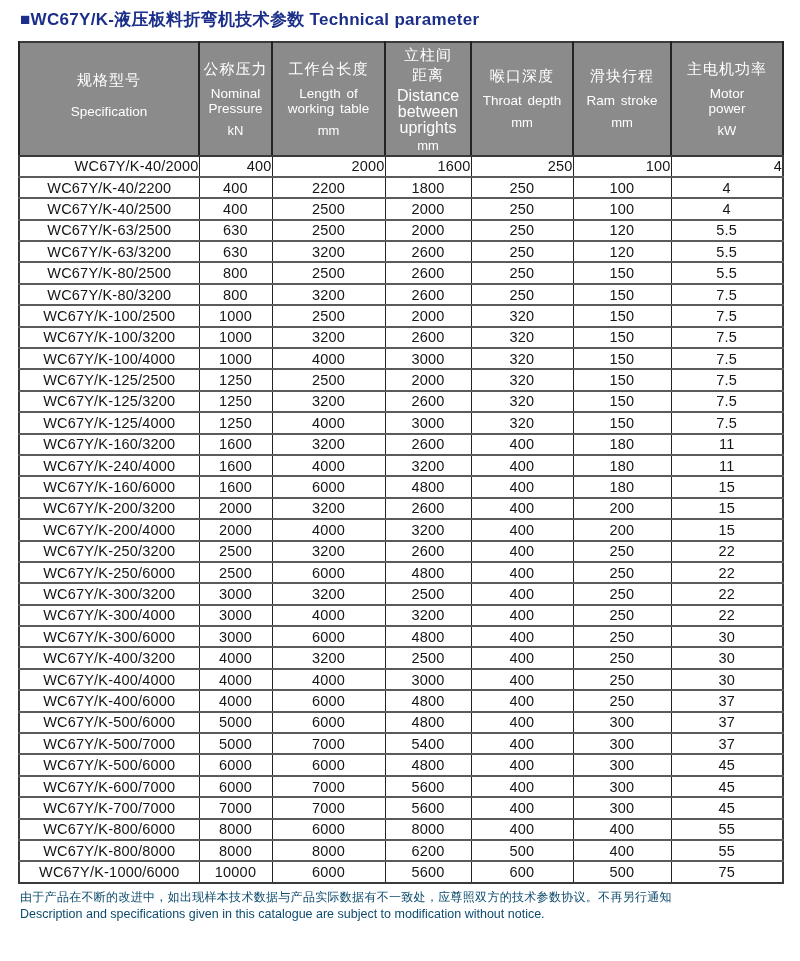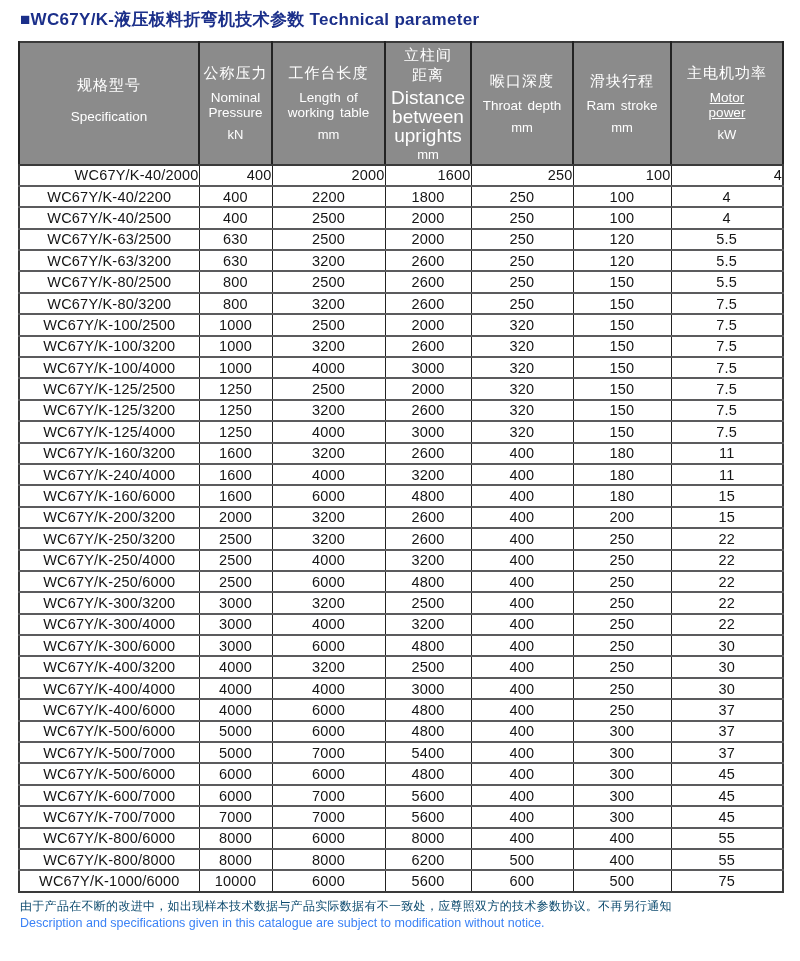--- a/index.html
+++ b/index.html
@@ -56,23 +56,23 @@
     margin-bottom: 7px;
   }
   thead th .unit {
     display: block;
     font-size: 13px;
   }
   
   thead th:nth-child(1) .zh { margin-bottom: 14px; }
   
   thead th:nth-child(4) .zh { max-width: 50px; margin: 0 auto 2px auto; line-height: 1.35; }
-  thead th:nth-child(4) .en { line-height: 1.0; margin-bottom: 2px; font-size: 19px; }
-  
-  thead th:nth-child(7) .en { max-width: 48px; margin: 0 auto 7px auto; text-decoration: underline; }
+  thead th:nth-child(4) .en { line-height: 1.0; margin-bottom: 2px; font-size: 16px; }
+  
+  thead th:nth-child(7) .en { max-width: 48px; margin: 0 auto 7px auto; }
 
   
   tbody td {
     text-align: center;
     vertical-align: middle;
     font-size: 14.5px;
     color: #151515;
     height: 21.4px;
     padding: 0;
     border-left: 1px solid #232323;
@@ -81,21 +81,21 @@
     background: #ffffff;
     letter-spacing: 0.2px;
     white-space: nowrap;
     overflow: hidden;
   }
   tbody tr:first-child td { border-top: 2px solid #3a3a3a; text-align: right; }
 
   
   .footer { margin: 5px 0 0 2px; }
   .footer .zh-line { font-size: 12px; color: #0c4a6e; letter-spacing: 0.3px; line-height: 17px; }
-  .footer .en-line { font-size: 12.5px; color: #3b82f6; line-height: 17px; }
+  .footer .en-line { font-size: 12.5px; color: #0c4a6e; line-height: 17px; }
 </style>
 </head>
 <body>
 
 <div class="page">
 
   <div class="title">■WC67Y/K-液压板料折弯机技术参数 Technical parameter</div>
 
   <table class="spec-table">
     <colgroup>
@@ -293,33 +293,33 @@
         <tr>
           <td>WC67Y/K-200/3200</td>
           <td>2000</td>
           <td>3200</td>
           <td>2600</td>
           <td>400</td>
           <td>200</td>
           <td>15</td>
         </tr>
         <tr>
+          <td>WC67Y/K-200/4000</td>
+          <td>2000</td>
+          <td>4000</td>
+          <td>3200</td>
+          <td>400</td>
+          <td>200</td>
+          <td>15</td>
+        </tr>
+        <tr>
           <td>WC67Y/K-250/3200</td>
           <td>2500</td>
           <td>3200</td>
           <td>2600</td>
-          <td>400</td>
-          <td>250</td>
-          <td>22</td>
-        </tr>
-        <tr>
-          <td>WC67Y/K-250/4000</td>
-          <td>2500</td>
-          <td>4000</td>
-          <td>3200</td>
           <td>400</td>
           <td>250</td>
           <td>22</td>
         </tr>
         <tr>
           <td>WC67Y/K-250/6000</td>
           <td>2500</td>
           <td>6000</td>
           <td>4800</td>
           <td>400</td>

